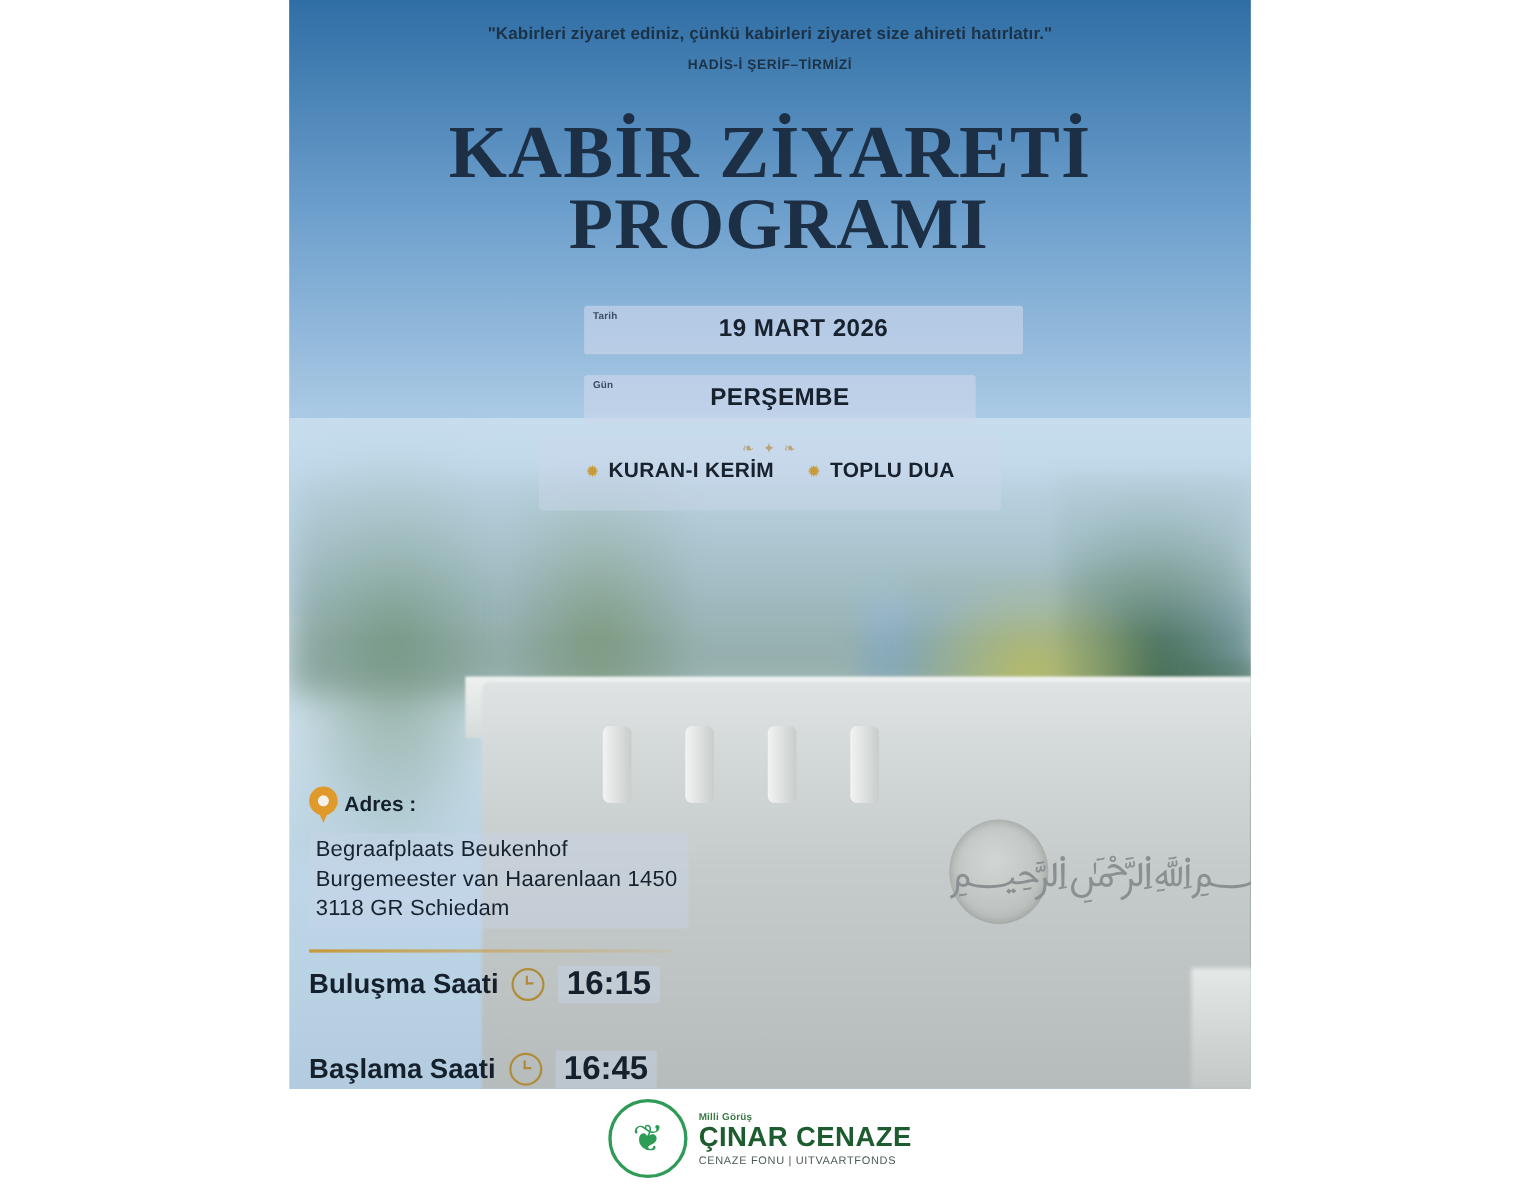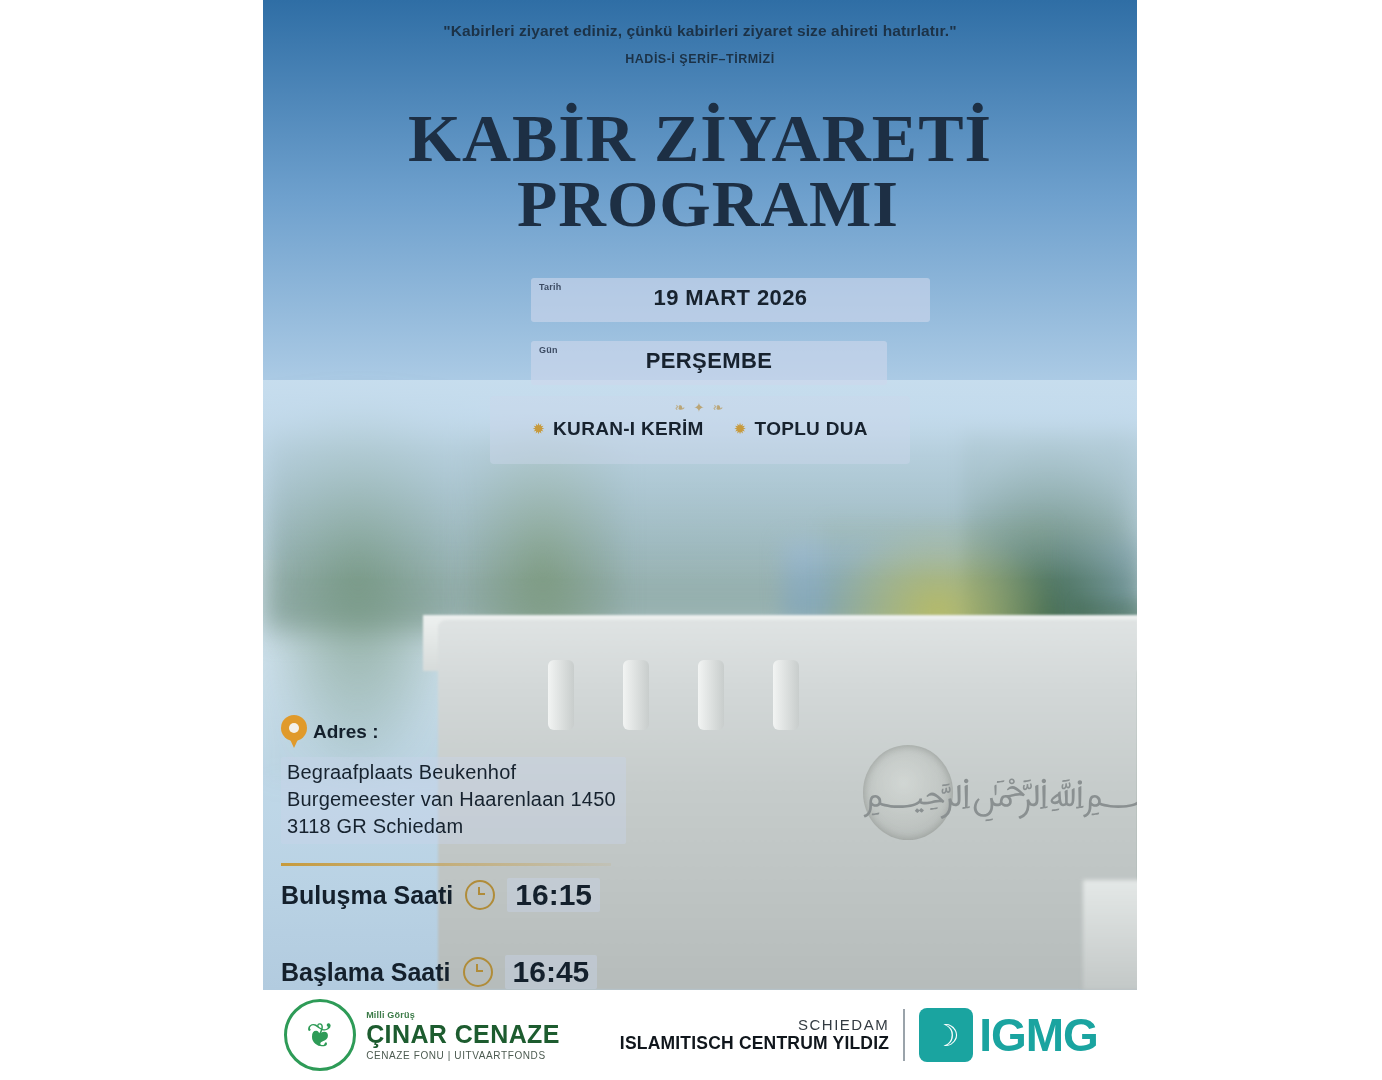--- a/index.html
+++ b/index.html
@@ -508,27 +508,16 @@
       <div class="leaf-logo">
           <span>❦</span>
         </div>
       <div class="brand-left-text">
         <div class="mg">Milli Görüş</div>
         <div class="main">ÇINAR CENAZE</div>
         <div class="sub">CENAZE FONU | UITVAARTFONDS</div>
       </div>
     </div>
 
-    <div class="brand-right">
-      <div class="txt">
-        <div class="city">SCHIEDAM</div>
-        <div class="name">ISLAMITISCH CENTRUM YILDIZ</div>
-      </div>
-      <div class="vbar"></div>
-      <div class="igmg">
-        <div class="igmg-mark">☽</div>
-        <div class="igmg-word">IGMG</div>
-      </div>
-    </div>
 
   </div>
 
 </div>
 
 </body></html>

